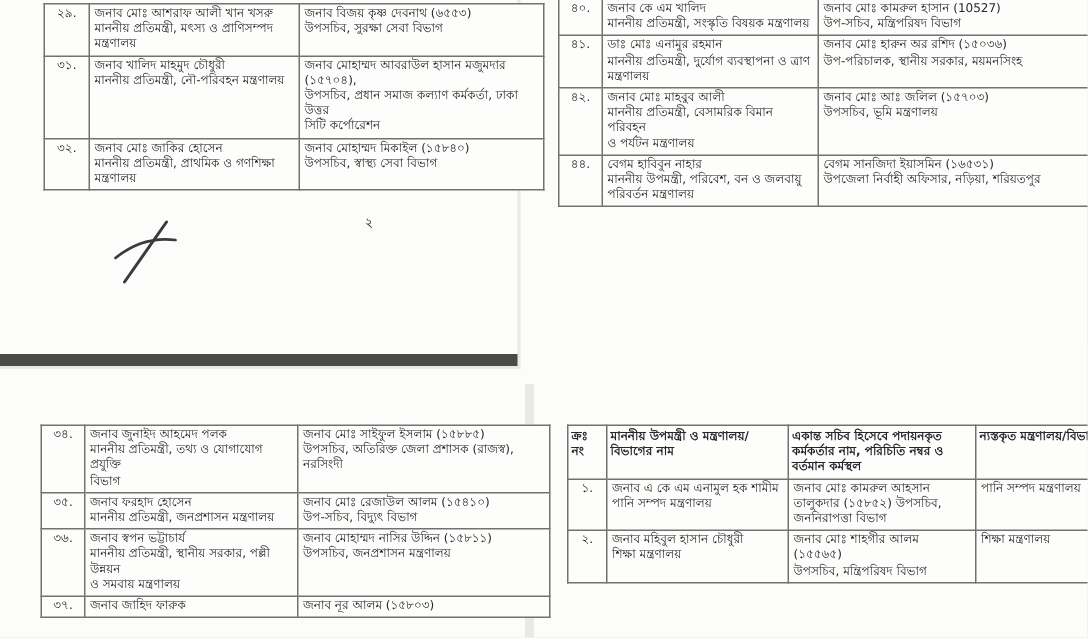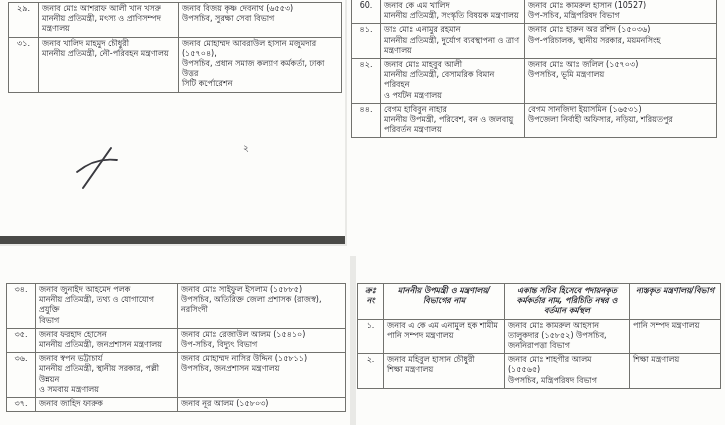--- a/index.html
+++ b/index.html
@@ -11,28 +11,28 @@
   }
   .page { position:absolute; background:#fcfcfa; }
   .page-tl { left:0;   top:0;     width:345px; height:236px; }
   .page-bl { left:0;   top:246px; width:350px; height:179px; }
   .page-tr { left:347px; top:0;   width:378px; height:256px; }
   .page-br { left:356px; top:256px; width:369px; height:169px; box-shadow:0 -26px 0 0 #fcfcfa; }
   .band { position:absolute; left:0; top:236px; width:345px; height:8px; background:#4a4a47; }
 
   table.doc {
     position:absolute; border-collapse:collapse; table-layout:fixed;
-    background:#fdfdfb; font-size:8px; line-height:10.2px; color:#26262d;
+    background:#fdfdfb; font-size:8px; line-height:10.2px; color:#26262d;margin-left:21px;
   }
   table.doc td, table.doc th {
     border:1px solid #72726e; vertical-align:top;
     padding:1px 3px 2px 3px; overflow:hidden;
   }
   table.doc td.serial { text-align:center; padding-left:1px; padding-right:1px; }
-  table.doc th { font-weight:bold; text-align:center; padding:2px 2px;font-style:italic; }
+  table.doc th { font-weight:bold; text-align:left; padding:2px 2px; }
   #t1 { left:8px;   top:2px;    width:333px; }
   #t2 { left:351px; top:-1px;   width:365px; }
   #t3 { left:6px;   top:283px;  width:339px; }
   #t4 { left:357px; top:283px;  width:363px; }
 
   .page-num { position:absolute; left:243px; top:141px; font-size:9px; color:#33333a; }
   .pen-mark { position:absolute; left:72px; top:145px; width:50px; height:48px; }
 </style>
 </head>
 <body>
@@ -73,33 +73,47 @@
           <td>
             <div>জনাব খালিদ মাহমুদ চৌধুরী</div>
             <div>মাননীয় প্রতিমন্ত্রী, নৌ-পরিবহন মন্ত্রণালয়</div>
           </td>
           <td>
             <div>জনাব মোহাম্মদ আবরাউল হাসান মজুমদার (১৫৭০৪),</div>
             <div>উপসচিব, প্রধান সমাজ কল্যাণ কর্মকর্তা, ঢাকা উত্তর</div>
             <div>সিটি কর্পোরেশন</div>
           </td>
         </tr>
+        <tr>
+          <td class="serial">
+            <div>৩২.</div>
+          </td>
+          <td>
+            <div>জনাব মোঃ জাকির হোসেন</div>
+            <div>মাননীয় প্রতিমন্ত্রী, প্রাথমিক ও গণশিক্ষা</div>
+            <div>মন্ত্রণালয়</div>
+          </td>
+          <td>
+            <div>জনাব মোহাম্মদ মিকাইল (১৫৮৪০)</div>
+            <div>উপসচিব, স্বাস্থ্য সেবা বিভাগ</div>
+          </td>
+        </tr>
       </tbody>
   </table>
 
   <table class="doc" id="t2">
     <colgroup>
         <col style="width:29px">
         <col style="width:144px">
         <col style="width:192px">
       </colgroup>
     <tbody>
         <tr>
           <td class="serial">
-            <div>60.</div>
+            <div>৪০.</div>
           </td>
           <td>
             <div>জনাব কে এম খালিদ</div>
             <div>মাননীয় প্রতিমন্ত্রী, সংস্কৃতি বিষয়ক মন্ত্রণালয়</div>
           </td>
           <td>
             <div>জনাব মোঃ কামরুল হাসান (10527)</div>
             <div>উপ-সচিব, মন্ত্রিপরিষদ বিভাগ</div>
           </td>
         </tr>

